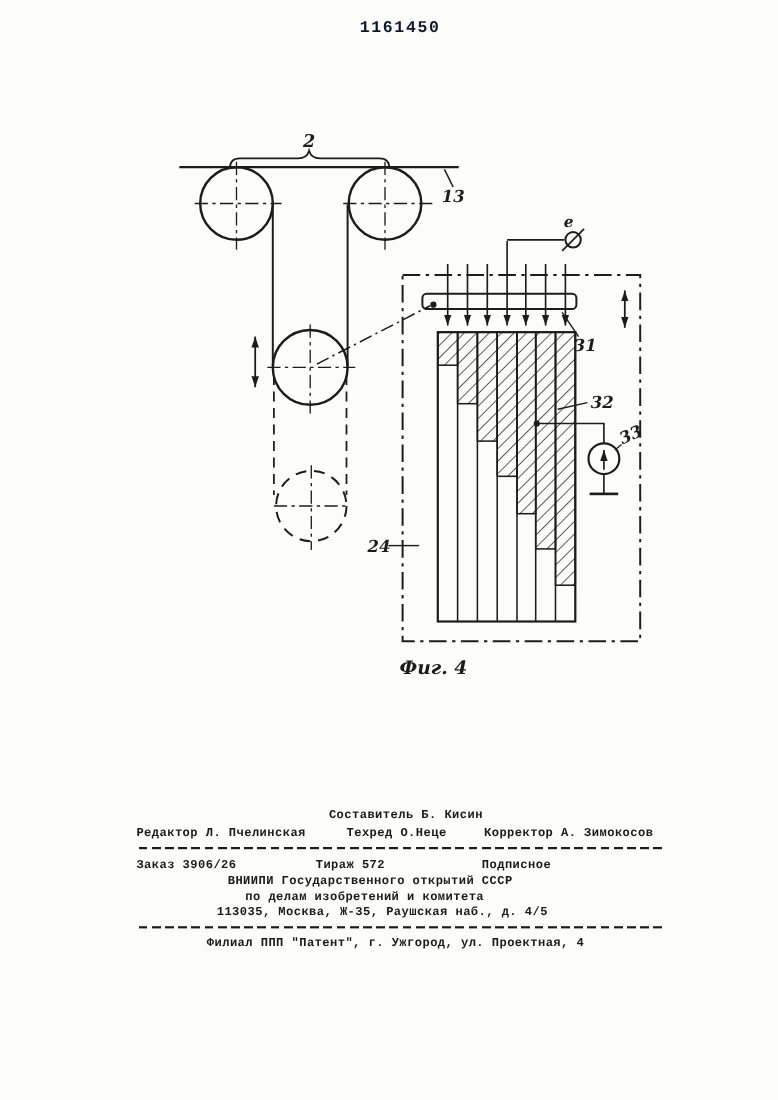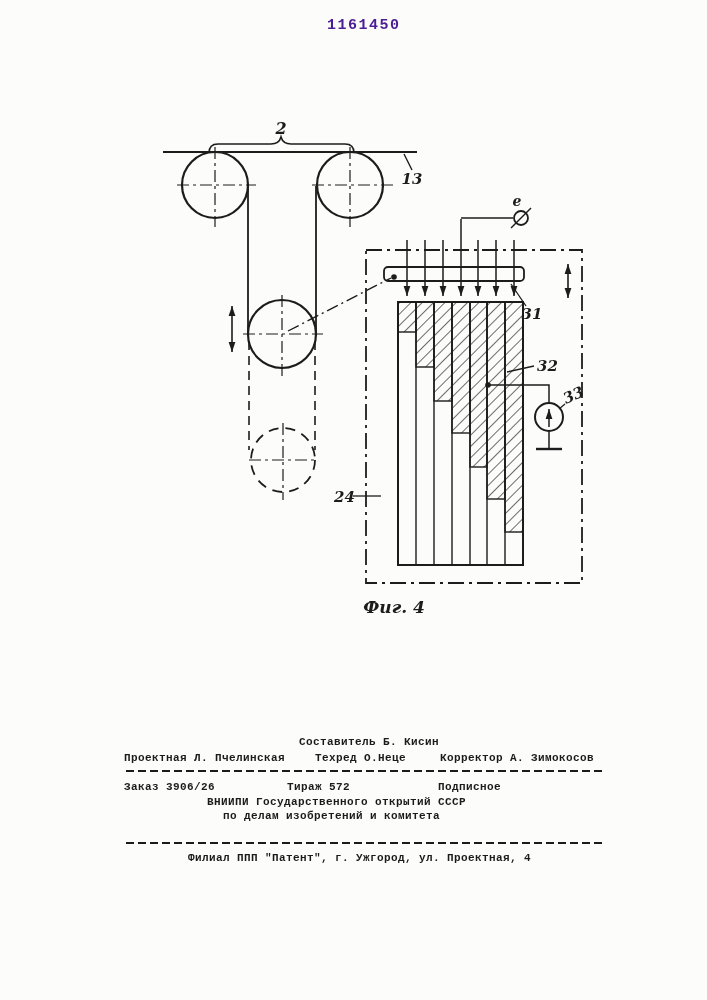--- a/index.html
+++ b/index.html
@@ -4,21 +4,21 @@
 <style>
   html,body{margin:0;padding:0;background:#e8e8e6;}
   .page{
     position:relative; width:707px; height:1000px;
     background:#fcfcfa; overflow:hidden;
     font-family:"Liberation Mono", monospace; color:#1b1b1b;
   }
   .patent-number{
     position:absolute; left:327px; top:17px;
     font:bold 15px/18px "Liberation Mono", monospace;
-    letter-spacing:1.5px; color:#4c1d95;
+    letter-spacing:1.5px; color:#0f172a;
   }
   svg.fig{ position:absolute; left:0; top:0; }
   svg.fig text{
     font-family:"DejaVu Serif", serif;
     font-style:italic; font-weight:bold;
     fill:#1c1c1c;
   }
   .ft{
     position:absolute; white-space:pre;
     font:bold 11px/13px "Liberation Mono", monospace;
@@ -136,29 +136,30 @@
 
     <text x="517" y="206" text-anchor="middle" font-size="14">e</text>
     <text x="532" y="319" text-anchor="middle" font-size="15">31</text>
     <text x="537" y="371" font-size="15">32</text>
     <text x="566" y="404" font-size="15" transform="rotate(-24 566 404)">33</text>
     <text x="334" y="502" font-size="15">24</text>
     <text x="394" y="613" text-anchor="middle" font-size="17">Фиг. 4</text>
   </svg>
 
   <div class="ft" style="left:287px; top:736px;margin-left:12px;">Составитель Б. Кисин</div>
-  <div class="ft" style="left:124px; top:752px;">Проектная Л. Пчелинская</div>
+  <div class="ft" style="left:124px; top:752px;">Редактор Л. Пчелинская</div>
   <div class="ft" style="left:283px; top:752px;margin-left:32px;">Техред О.Неце</div>
   <div class="ft" style="left:440px; top:752px;text-align:center;">Корректор А. Зимокосов</div>
 
   <div class="rule" style="top:770px;"></div>
 
   <div class="ft" style="left:124px; top:781px;">Заказ 3906/26</div>
   <div class="ft" style="left:287px; top:781px;">Тираж 572</div>
   <div class="ft" style="left:438px; top:781px;">Подписное</div>
 
   <div class="ft" style="left:207px; top:796px;">ВНИИПИ Государственного открытий СССР</div>
   <div class="ft" style="left:223px; top:810px;">по делам изобретений и комитета</div>
+  <div class="ft" style="left:197px; top:824px;">113035, Москва, Ж-35, Раушская наб., д. 4/5</div>
 
   <div class="rule" style="top:842px;"></div>
 
   <div class="ft" style="left:188px; top:852px;">Филиал ППП "Патент", г. Ужгород, ул. Проектная, 4</div>
 </div>
 
 </body></html>

